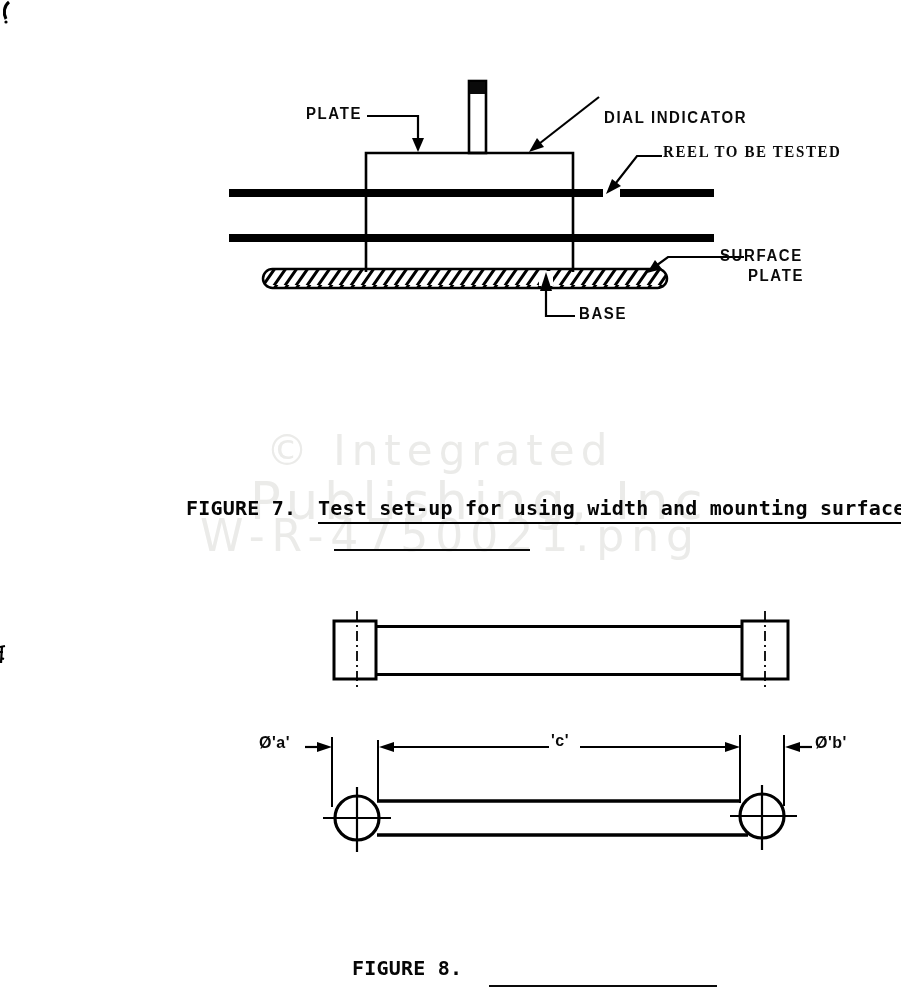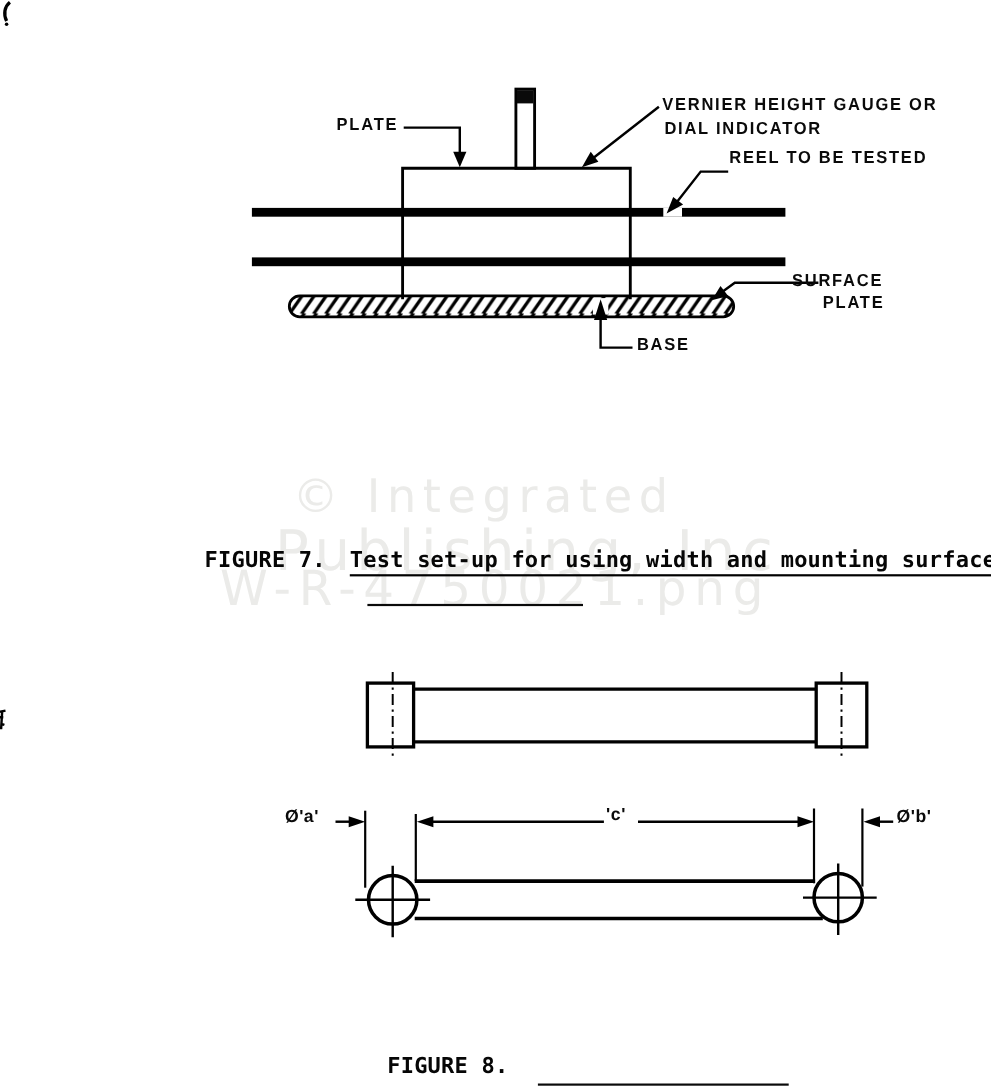--- a/index.html
+++ b/index.html
@@ -107,23 +107,22 @@
       <polygon points="379,747 394,742 394,752" fill="#000"></polygon>
       <path d="M390,747 L549,747 M580,747 L730,747" stroke="#000" stroke-width="2.2" fill="none"></path>
       <polygon points="740,747 725,742 725,752" fill="#000"></polygon>
 
       <polygon points="785,747 800,742 800,752" fill="#000"></polygon>
       <path d="M796,747 L812,747" stroke="#000" stroke-width="2.2" fill="none"></path>
     </g>
   </svg>
 
   <div class="lbl" style="left:306px;top:105px;">PLATE</div>
-  <div class="lbl" style="left:602px;top:87px;">VERNIER HEIGHT GAUGE OR</div>
   <div class="lbl" style="left:604px;top:109px;">DIAL INDICATOR</div>
-  <div class="lbl" style="left:663px;top:135px;">REEL TO BE TESTED</div>
+  <div class="lbl" style="left:663px;top:144px;font-family:Liberation Serif, serif;">REEL TO BE TESTED</div>
   <div class="lbl" style="left:720px;top:247px;">SURFACE</div>
   <div class="lbl" style="left:748px;top:267px;">PLATE</div>
   <div class="lbl" style="left:579px;top:305px;">BASE</div>
 
   <div class="cap" style="left:186px;top:496px;text-align:center;">FIGURE 7.</div>
   <div class="cap u" style="left:318px;top:496px;">Test set-up for using width and mounting surface</div>
   <div class="rule" style="left:334px;top:549px;width:196px;height:2px;"></div>
 
   <div class="dim" style="left:259px;top:734px;">Ø'a'</div>
   <div class="dim" style="left:551px;top:732px;">'c'</div>

